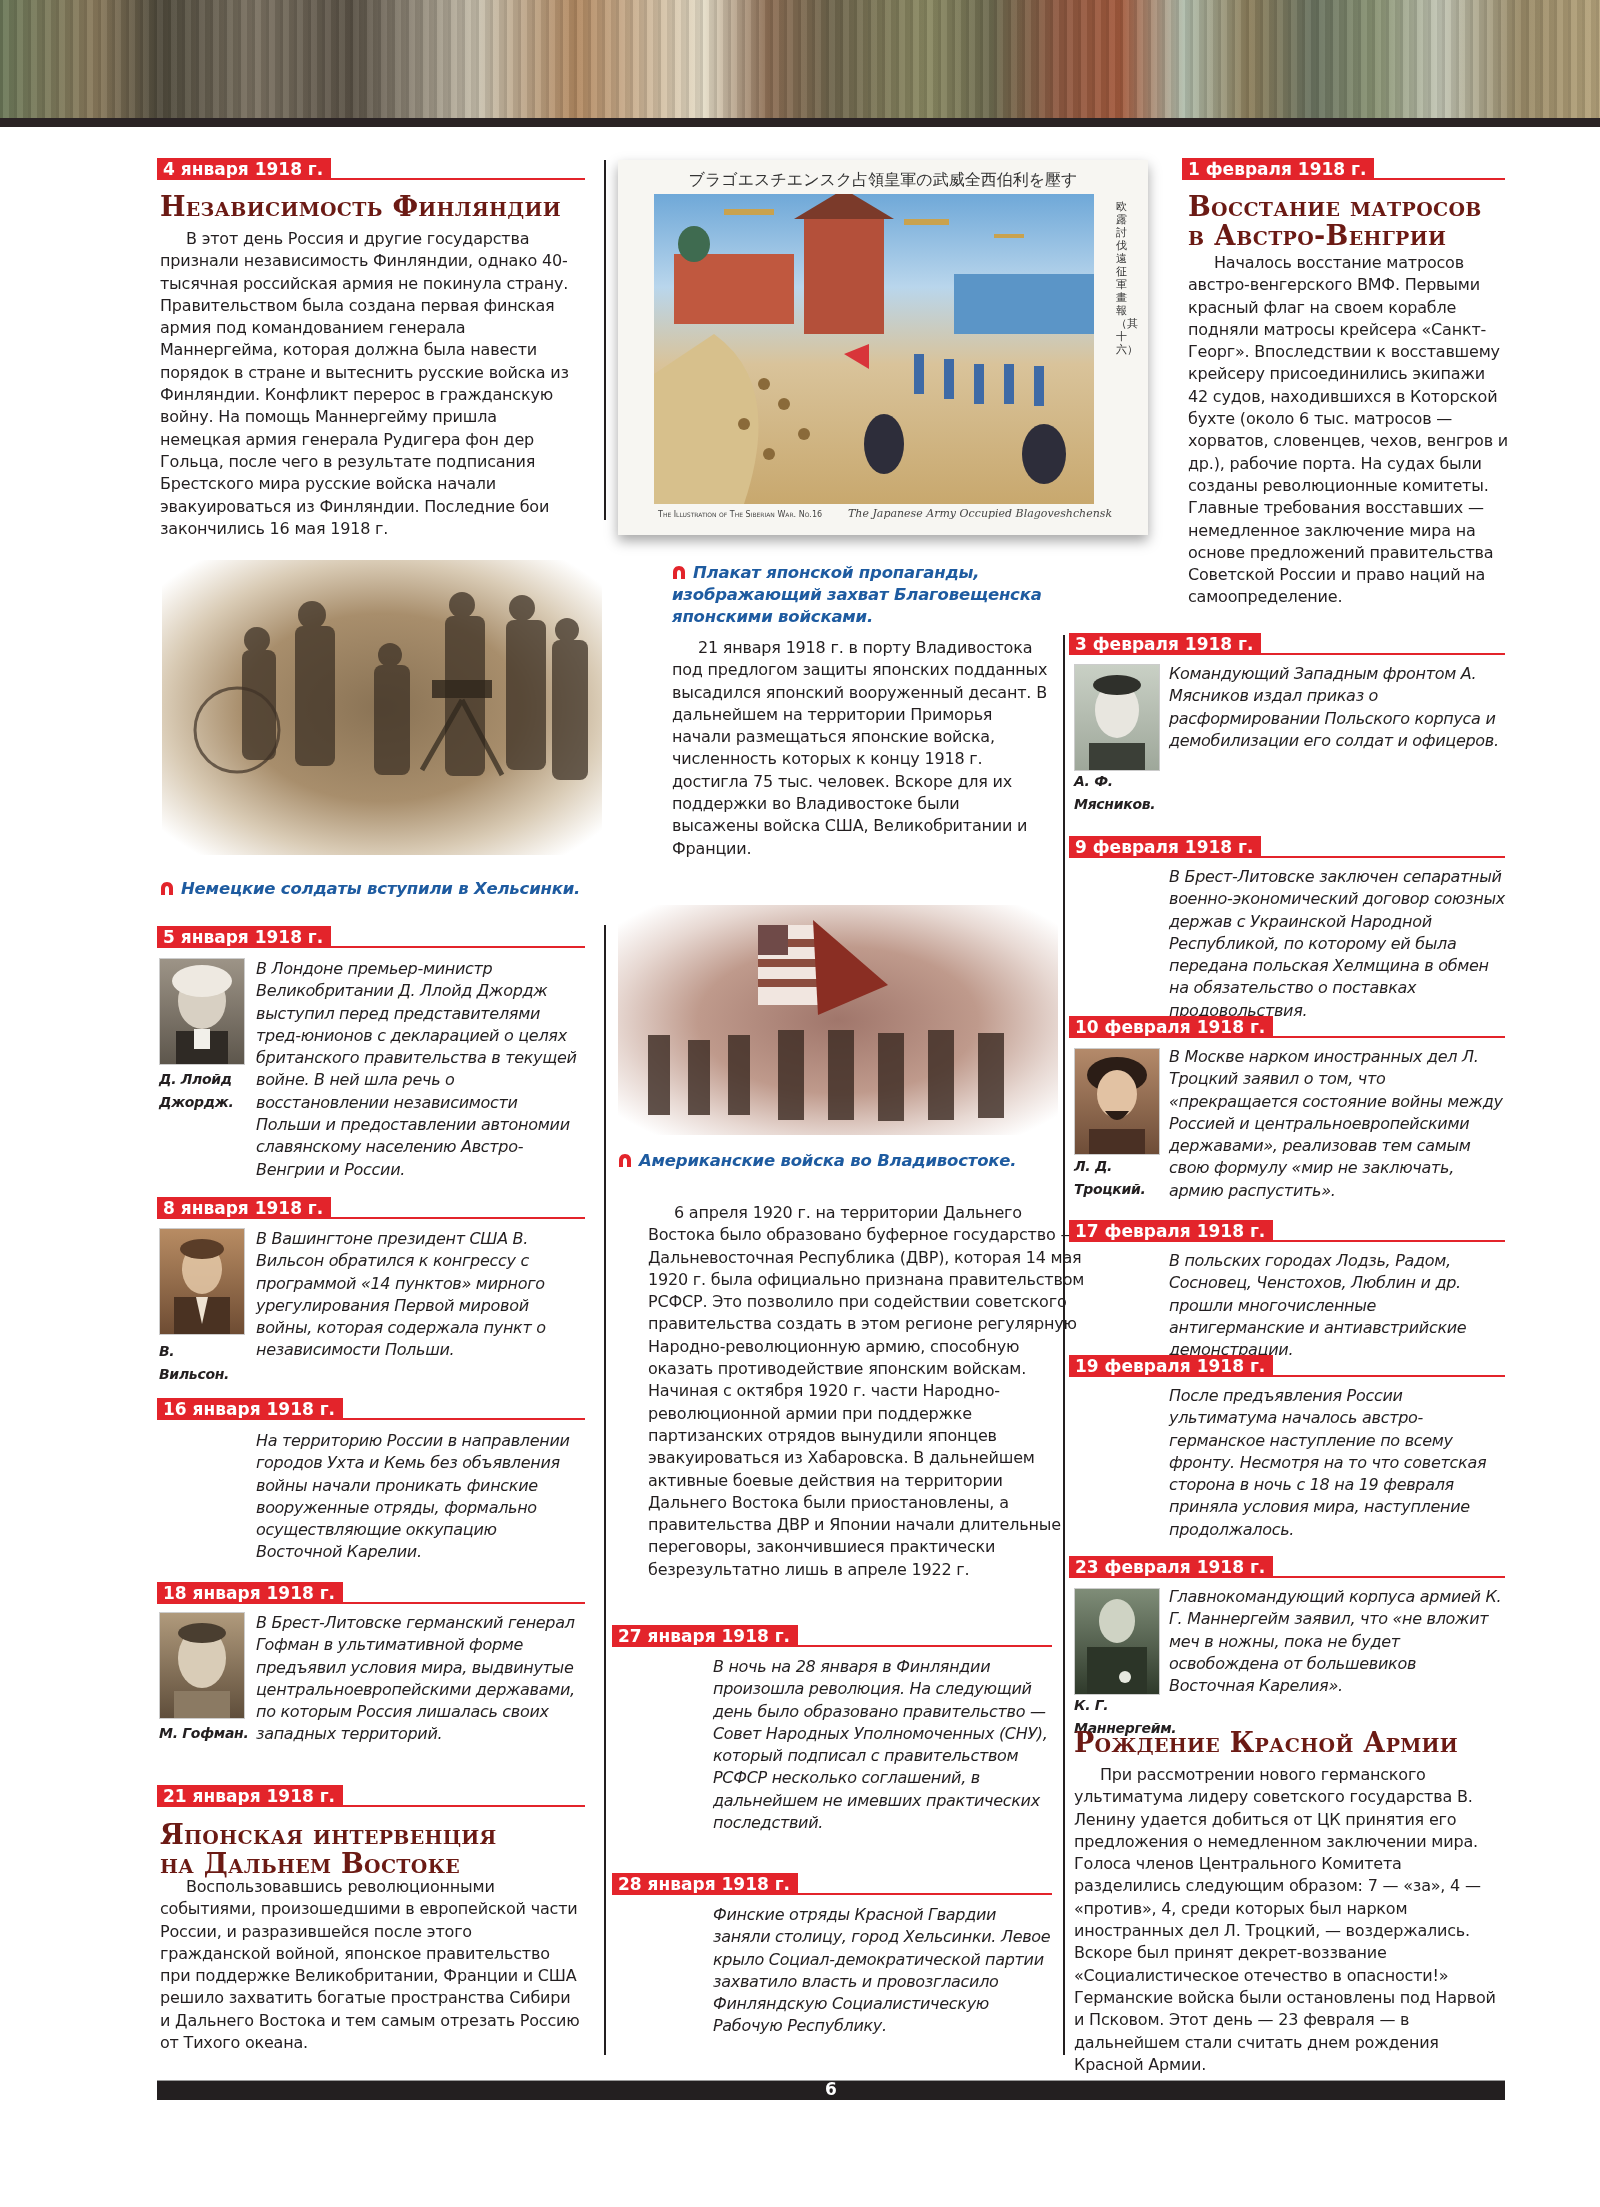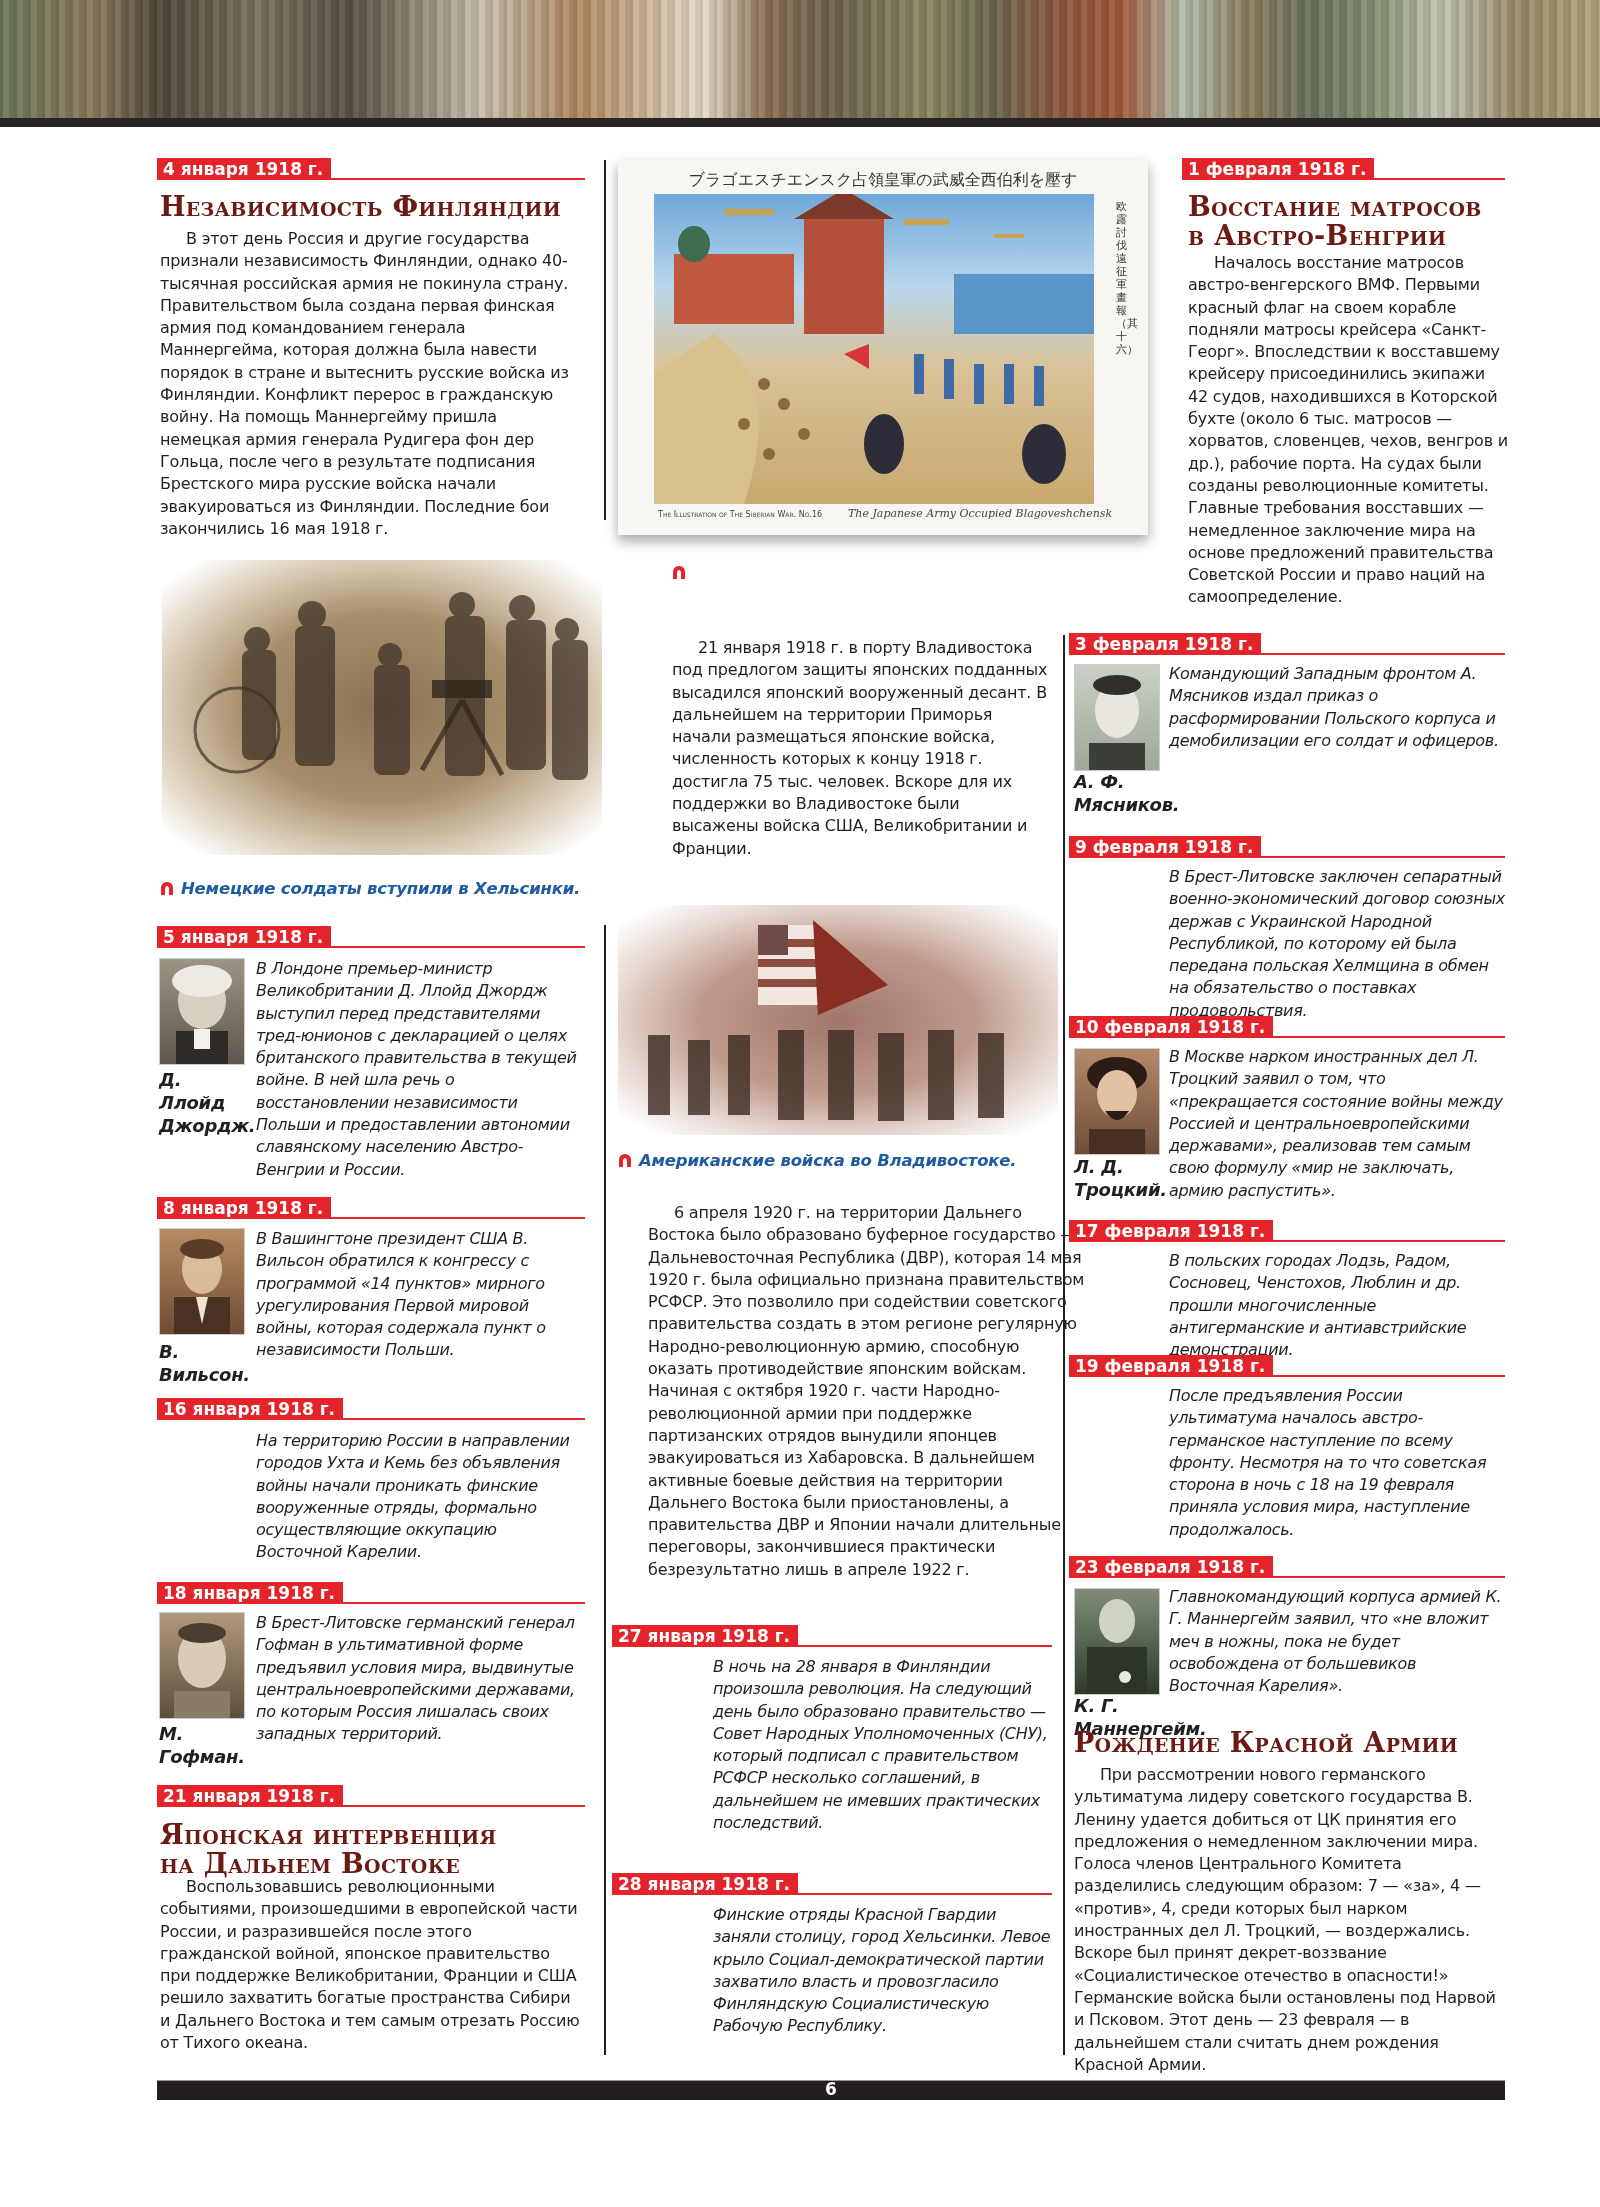--- a/index.html
+++ b/index.html
@@ -49,21 +49,21 @@
   }
   .caption {
     position:absolute; font-style:italic; font-weight:bold; color:#1e5ba0;
     font-size:16.5px; line-height:22px; font-family:"DejaVu Sans", sans-serif; letter-spacing:-0.2px;
   }
   .caption .arrow {
     display:inline-block; width:14px; height:15px; margin-right:7px; vertical-align:-2px;
   }
   .portrait { position:absolute; width:84px; height:105px; border:1px solid #ccc; overflow:hidden; }
   .pname {
-    position:absolute; font-weight:bold; font-style:italic; font-size:18px; line-height:23px;
+    position:absolute; font-weight:bold; font-style:italic; font-size:14px; line-height:23px;
     font-family:"DejaVu Sans", sans-serif; color:#231f20; letter-spacing:-0.3px;
   }
   .vline { position:absolute; width:2px; background:#231f20; }
   .photo { position:absolute; overflow:hidden; }
   #page-bar { left:157px; top:2080px; width:1348px; height:19px; background:#231f20; border-top:1px solid #999; }
   #page-num { position:absolute; left:0; right:0; top:-2px; text-align:center; color:#fff; font-weight:bold; font-size:17px; font-family:"DejaVu Sans", sans-serif; }
 </style>
 </head>
 <body>
 
@@ -206,21 +206,21 @@
         <ellipse cx="390" cy="260" rx="22" ry="30" fill="#2d2d3a"></ellipse>
     </svg>
   </div>
   <div style="position:absolute; right:18px; top:40px; width:14px; font-size:11px; line-height:13px; color:#333; font-family:'DejaVu Serif', serif;">欧露討伐遠征軍畫報（其十六）</div>
   <div style="position:absolute; left:40px; top:350px; font-size:8px; color:#444; font-variant:small-caps;">The Illustration of The Siberian War. No.16</div>
   <div style="position:absolute; left:230px; top:347px; font-size:11px; color:#444; font-style:italic; font-family:'DejaVu Serif', serif;">The Japanese Army Occupied Blagoveshchensk</div>
 </div>
 <div class="caption" style="left:672px; top:562px; width:440px;">
   <span class="arrow"><svg width="14" height="15" viewBox="0 0 14 15">
         <path d="M7 1 C3 1 1 4 1 7 L1 14 L5 14 L5 8 C5 6 6 5 7 5 C8 5 9 6 9 8 L9 14 L13 14 L13 7 C13 4 11 1 7 1 Z" fill="#e3242b"></path>
-      </svg></span>
+      </svg></span><span>Плакат японской пропаганды, изображающий захват Благовещенска японскими войсками.</span>
 </div>
 
 <div class="body" style="left:672px; top:637px; width:378px;">
     <p>21 января 1918 г. в порту Владивостока под предлогом защиты японских подданных высадился японский вооруженный десант. В дальнейшем на территории Приморья начали размещаться японские войска, численность которых к концу 1918 г. достигла 75 тыс. человек. Вскоре для их поддержки во Владивостоке были высажены войска США, Великобритании и Франции.</p>
   </div>
 
 <div class="photo" style="left:618px; top:905px; width:440px; height:230px; background:radial-gradient(ellipse at center, #a0766b 0%, #bf9a8c 45%, #e7d8d2 72%, #fff 92%);">
   <svg width="440" height="230" viewBox="0 0 440 230">
     <rect x="140" y="20" width="60" height="80" fill="#f1e6e0"></rect>
     <g fill="#8c4d3f">

